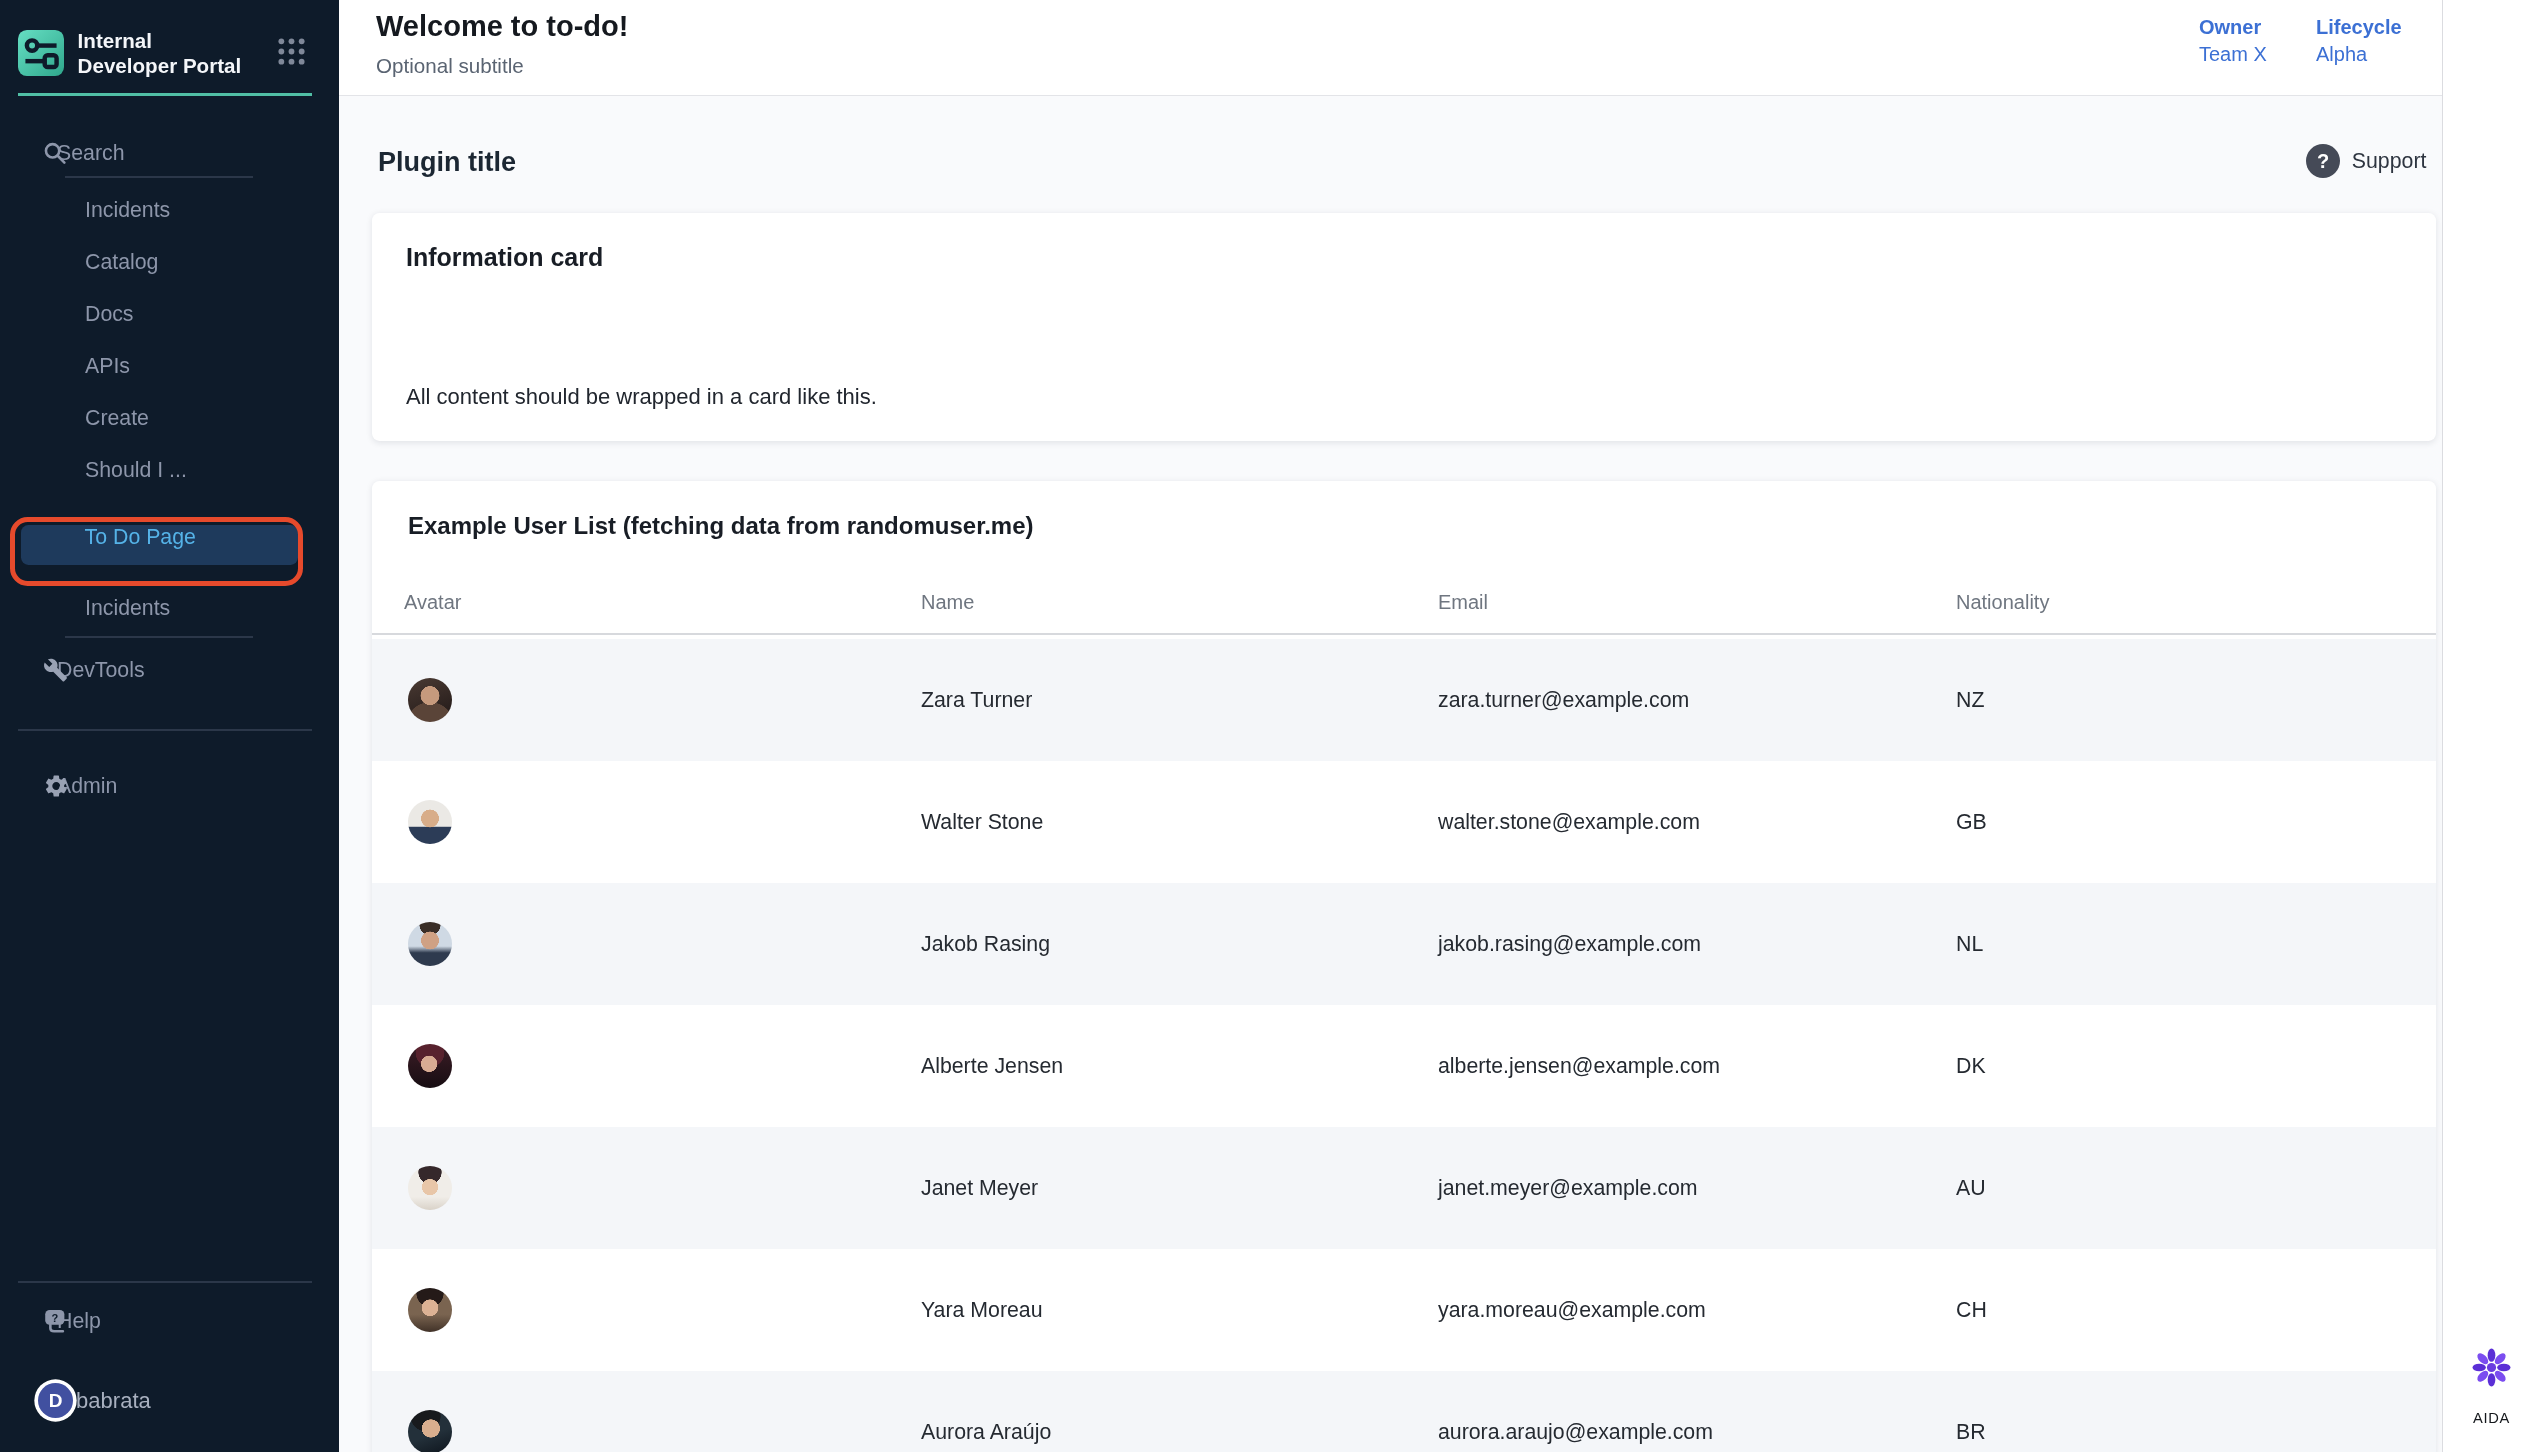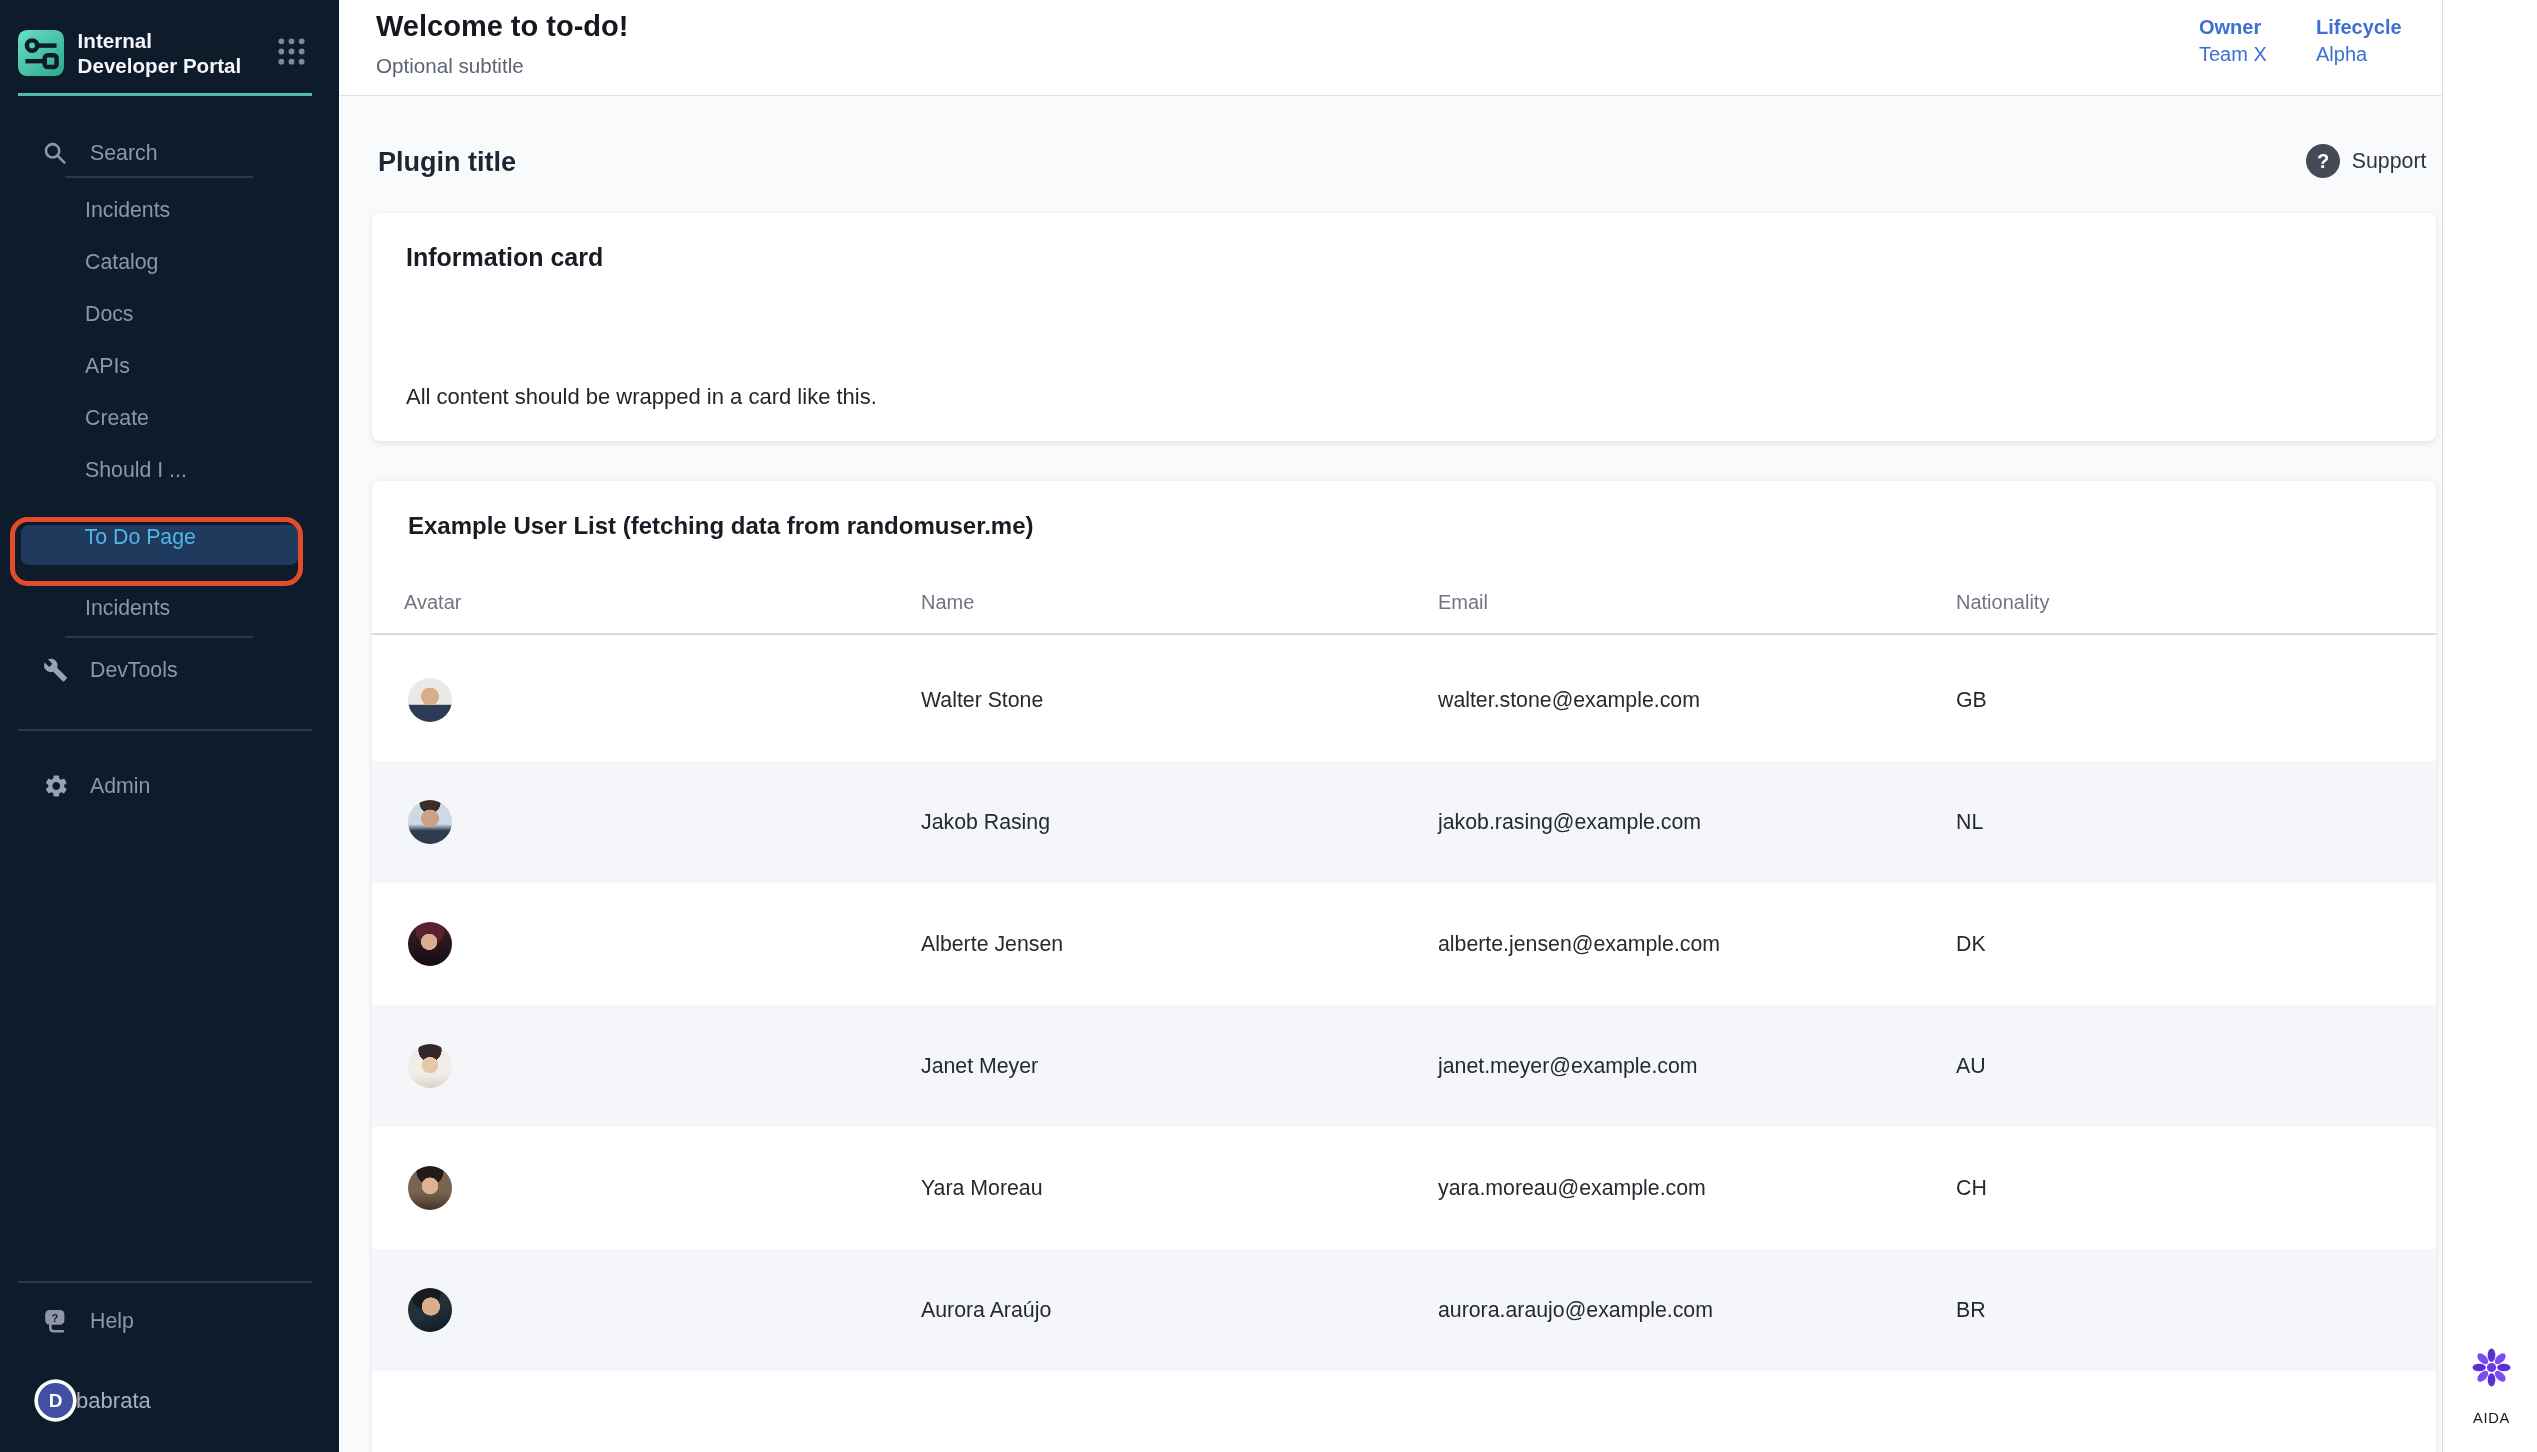--- a/index.html
+++ b/index.html
@@ -11,21 +11,21 @@
   
   .sidebar{position:absolute;left:0;top:0;width:339px;height:1453px;background:#0e1b2a;}
   .logo-row{position:absolute;left:18.4px;top:28px;width:302px;display:flex;align-items:center;}
   .logo-box{width:46px;height:46px;flex:0 0 46px;}
   .app-title{margin-left:13.2px;color:#f4f6f9;font-size:20.6px;font-weight:bold;line-height:25px;width:169px;}
   .grid-icon{margin-left:auto;margin-right:14.7px;}
   .teal-rule{position:absolute;left:17.7px;top:93px;width:294px;height:2.9px;background:#50bfa5;}
   .nav-item{position:absolute;left:0;width:339px;height:52px;display:flex;align-items:center;color:#8d96aa;font-size:21.3px;cursor:pointer;}
   .nav-item .nav-label{padding-left:85px;}
   .nav-item .nav-ico{position:absolute;left:43px;top:50%;transform:translateY(-50%);display:flex;}
-  .nav-item .nav-ico + .nav-label{padding-left:90px;}
+  .nav-item .nav-ico + .nav-label{padding-left:57px;}
   .side-divider{position:absolute;height:1.5px;background:#2b3749;}
   .todo-ring{position:absolute;left:10.3px;top:517px;width:293px;height:69px;border:5.9px solid #e64a2c;border-radius:17.7px;box-sizing:border-box;pointer-events:none;}
   .todo-pill{position:absolute;left:20.6px;top:525px;width:277px;height:40px;background:#1e3a5c;border-radius:7.4px;display:flex;align-items:flex-start;box-sizing:border-box;}
   .todo-pill .nav-label{padding-left:64px;color:#55b3e8;font-size:21.3px;}
   .user-row{position:absolute;left:0;top:1375px;width:339px;height:52px;display:flex;align-items:center;cursor:pointer;}
   .user-avatar{position:absolute;left:38px;top:8px;width:35px;height:35px;border-radius:50%;background:#4150a0;box-shadow:0 0 0 3.7px #ffffff;color:#ffffff;font-size:19px;font-weight:bold;display:flex;align-items:center;justify-content:center;}
   .user-name{padding-left:48px;color:#a8b0bf;font-size:22px;}
   
   .main{position:absolute;left:339px;top:0;width:2103px;height:1453px;background:#f9fafc;}
   .page-header{position:absolute;left:0;top:0;width:2103px;height:96px;background:#ffffff;border-bottom:1.5px solid #e3e4e8;box-sizing:border-box;}
@@ -218,20 +218,26 @@
 
     <div class="thead">
       <span class="th c-avatar">Avatar</span>
       <span class="th c-name">Name</span>
       <span class="th c-email">Email</span>
       <span class="th c-nat">Nationality</span>
     </div>
     <div class="thead-divider"></div>
 
     <div class="tbody">
+      <div class="trow stripe">
+        <span class="avatar av1"></span>
+        <span class="cell c-name">Zara Turner</span>
+        <span class="cell c-email">zara.turner@example.com</span>
+        <span class="cell c-nat">NZ</span>
+      </div>
       <div class="trow">
         <span class="avatar av2"></span>
         <span class="cell c-name">Walter Stone</span>
         <span class="cell c-email">walter.stone@example.com</span>
         <span class="cell c-nat">GB</span>
       </div>
       <div class="trow stripe">
         <span class="avatar av3"></span>
         <span class="cell c-name">Jakob Rasing</span>
         <span class="cell c-email">jakob.rasing@example.com</span>

